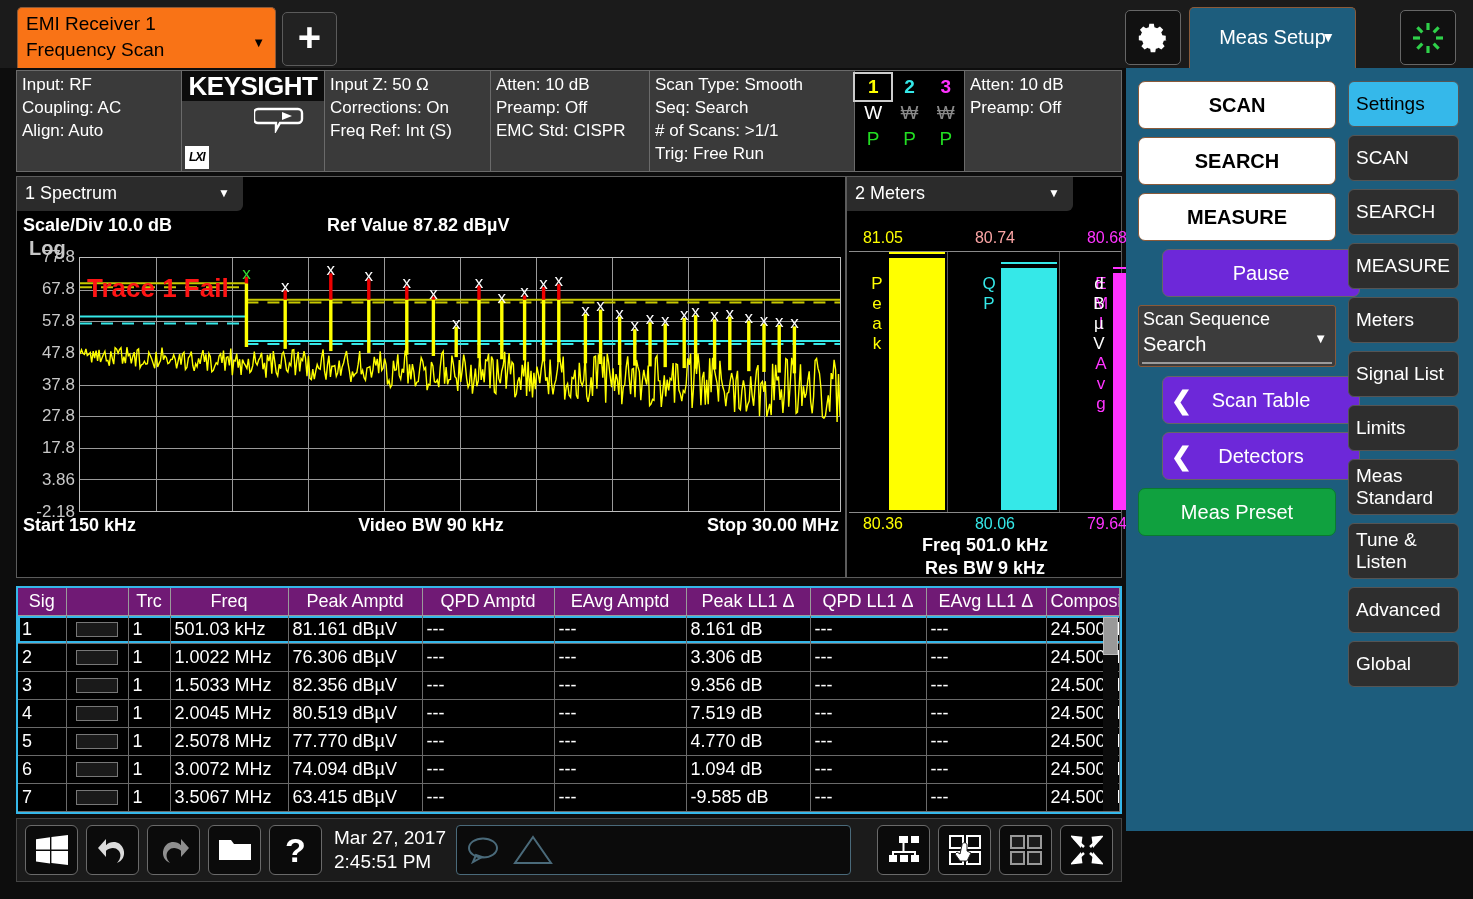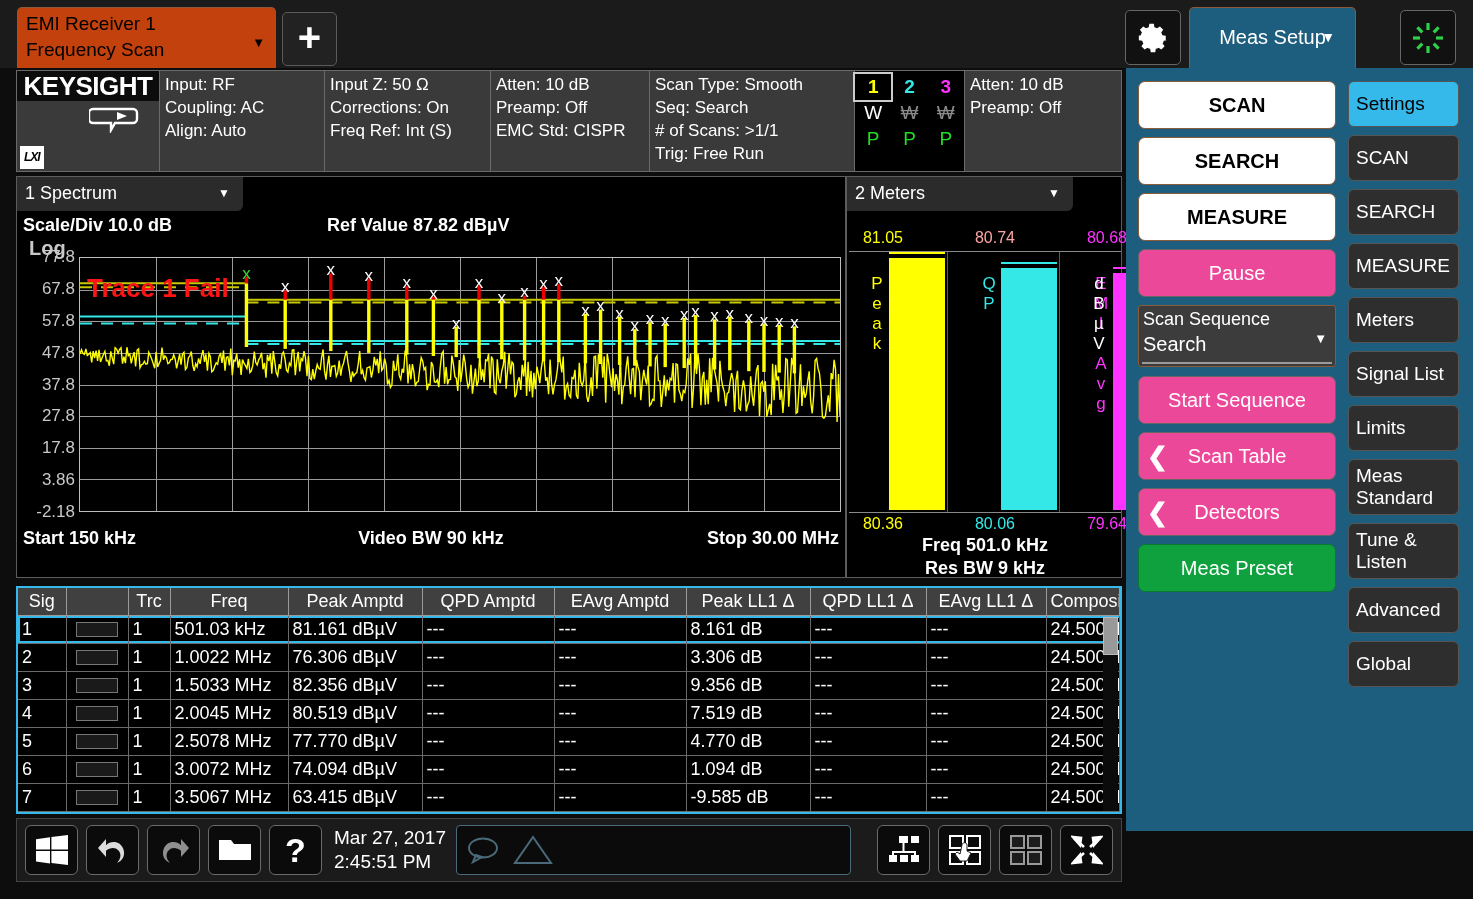--- a/index.html
+++ b/index.html
@@ -7,21 +7,21 @@
     width:1473px; height:899px; overflow:hidden;
     background:#000;
     font-family:"Liberation Sans", sans-serif;
   }
   #app { position:relative; width:1473px; height:899px; background:#0d0d0d; }
 
   
   #tabbar { position:absolute; left:0; top:0; width:1473px; height:68px; background:#1b1b1b; }
   #tab-main {
     position:absolute; left:17px; top:7px; width:259px; height:61px;
-    background:#c2410c; border:1px solid #8a5a3a; border-bottom:none;
+    background:#f97316; border:1px solid #8a5a3a; border-bottom:none;
     border-radius:5px 5px 0 0;
     color:#000; font-size:19px; line-height:26px; padding:3px 0 0 8px;
   }
   #tab-main .l2 { }
   #tab-main .carat { position:absolute; right:10px; top:22px; font-size:13px; }
   #tab-add {
     position:absolute; left:282px; top:12px; width:55px; height:54px;
     background:#222; border:1px solid #5b5b5b; border-radius:5px;
     color:#fff; font-size:40px; font-weight:bold; text-align:center; line-height:48px;
   }
@@ -76,21 +76,21 @@
   #logword { position:absolute; left:12px; top:60px; color:#c8c8c8; font-size:20px; font-weight:bold;}
   .ytick { position:absolute; left:0px; width:58px; text-align:right; color:#c8c8c8;
            font-size:17px; }
   #grid { position:absolute; left:62px; top:80px; width:762px; height:255px; background:#000;
           border:1px solid #bdbdbd; overflow:hidden; }
   .gl-v { position:absolute; top:0; bottom:0; width:1px; background:#9a9a9a; }
   .gl-h { position:absolute; left:0; right:0; height:1px; background:#9a9a9a; }
   #tracefail { position:absolute; left:70px; top:58px; color:#ff1414; font-size:26px;
                font-weight:bold; z-index:6;margin-top:38px; }
   #spec-foot { position:absolute; left:0; right:0; top:338px; color:#fff;
-               font-size:18px; font-weight:bold;margin-top:13px; }
+               font-size:18px; font-weight:bold; }
   #spec-foot .row { position:relative; height:26px; }
   .f-l { position:absolute; left:6px; }
   .f-c { position:absolute; left:0; right:0; text-align:center; }
   .f-r { position:absolute; right:6px; }
 
   
   #meters { position:absolute; left:846px; top:176px; width:276px; height:402px;
             background:#000; border:1px solid #5c5c5c; }
   #met-dd { position:absolute; left:0; top:0; width:226px; height:34px; background:#2b2b2b;
             border-radius:0 0 6px 0; color:#fff; font-size:18px; line-height:33px; padding-left:8px; }
@@ -106,21 +106,21 @@
   .met-cap { position:absolute; height:2px; width:56px; }
   #met-bots { position:absolute; left:0; top:338px; width:276px; height:20px; }
   .met-bot { position:absolute; font-size:16px; text-align:center; width:80px; }
   #met-foot { position:absolute; left:0; top:357px; width:276px; text-align:center;
               color:#fff; font-size:18px; font-weight:bold; line-height:23px; }
 
   
   #siglist { position:absolute; left:16px; top:586px; width:1106px; height:228px;
              background:#000; border:2px solid #35b8ea; }
   table.sl { width:100%; border-collapse:collapse; table-layout:fixed; }
-  table.sl th { background:#404040; color:#fff; font-size:18px; font-weight:normal;
+  table.sl th { background:#701a75; color:#fff; font-size:18px; font-weight:normal;
                 border-right:1px solid #9a9a9a; border-bottom:1px solid #9a9a9a;
                 height:27px; padding:0 4px; white-space:nowrap; overflow:hidden; }
   table.sl td { background:#000; color:#fff; font-size:18px; height:28px; padding:0 4px;
                 border-right:1px solid #6a6a6a; border-bottom:1px solid #6a6a6a;
                 white-space:nowrap; overflow:hidden; }
   tr.sel td { box-shadow: inset 0 2px 0 #35b8ea, inset 0 -2px 0 #35b8ea; }
   tr.sel td:first-child { box-shadow: inset 2px 2px 0 #35b8ea, inset 0 -2px 0 #35b8ea; }
   .c-trc { color:#ffff00; }
   .c-fail { color:#ff1a1a; }
   .swatch { display:block; width:42px; height:15px; background:#1a1a1a; border:1px solid #777;
@@ -129,21 +129,21 @@
   #sl-thumb { position:absolute; left:0; top:0; width:15px; height:38px; background:#999;
               border:1px solid #bbb; }
 
   
   #rpanel { position:absolute; left:1126px; top:68px; width:347px; height:763px; background:#1d5d7d; }
   #rbtns { position:absolute; left:12px; top:13px; width:200px; }
   .rbtn { width:198px; height:48px; border-radius:7px; color:#fff; font-size:20px;
           text-align:center; line-height:46px; margin-bottom:8px; position:relative;
           border:1px solid #666; }
   .rbtn.white { background:#fff; color:#000; border:1px solid #8a5a3a; font-weight:bold; }
-  .rbtn.dark { background:#ec4899; }
+  .rbtn.dark { background:#6d28d9;margin-left:24px; }
   .rbtn.green { background:#10a13f; border:1px solid #0a7a30; }
   .rbtn .chev { position:absolute; left:8px; top:0; font-size:25px; font-weight:bold; }
   #scanseq { width:198px; height:62px; background:#3c3c3c; border:1px solid #8a5a3a;
              border-radius:3px; color:#fff; margin-bottom:9px; padding:1px 4px; position:relative; }
   #scanseq .lbl { font-size:18px; line-height:24px; }
   #scanseq .val { font-size:20px; line-height:26px; }
   #scanseq .carat { position:absolute; right:8px; top:25px; font-size:13px; }
   #scanseq .ul { position:absolute; left:3px; right:3px; bottom:2px; height:2px; background:#9a9a9a; }
   #rtabs { position:absolute; left:222px; top:13px; width:113px; }
   .rtab { width:111px; min-height:46px; border-radius:6px; background:#2e2e2e; color:#fff;
@@ -201,35 +201,35 @@
           <line x1="18" y1="33" x2="18" y2="26"></line>
           <line x1="7.4" y1="28.6" x2="12.3" y2="23.7"></line>
           <line x1="3" y1="18" x2="10" y2="18"></line>
           <line x1="7.4" y1="7.4" x2="12.3" y2="12.3"></line>
         </g>
       </svg>
     </div>
   </div>
 
   <div id="hdr">
+    <div class="hcell" id="hc-1">
+      <div>Input: RF</div>
+      <div>Coupling: AC</div>
+      <div>Align: Auto</div>
+    </div>
+
     <div class="hcell" id="hc-logo">
       <div id="keysight-word">KEYSIGHT</div>
       <div style="text-align:right;padding:4px 16px 0 0;">
         <svg width="54" height="28" viewBox="0 0 54 28">
           <path d="M4 4h40a4 4 0 0 1 4 4v6a4 4 0 0 1-4 4H26l-4 7v-7H4a4 4 0 0 1-4-4V8a4 4 0 0 1 4-4z" fill="none" stroke="#fff" stroke-width="2.4"></path>
           <path d="M28 7l10 4-10 4z" fill="#fff"></path>
         </svg>
       </div>
       <div id="lxi">LXI</div>
-    </div>
-
-    <div class="hcell" id="hc-1">
-      <div>Input: RF</div>
-      <div>Coupling: AC</div>
-      <div>Align: Auto</div>
     </div>
 
     <div class="hcell" id="hc-2">
       <div>Input Z: 50 Ω</div>
       <div>Corrections: On</div>
       <div>Freq Ref: Int (S)</div>
     </div>
 
     <div class="hcell" id="hc-3">
       <div>Atten: 10 dB</div>
@@ -575,21 +575,20 @@
         <div class="rbtn white"><span>SCAN</span></div>
         <div class="rbtn white"><span>SEARCH</span></div>
         <div class="rbtn white"><span>MEASURE</span></div>
         <div class="rbtn dark"><span>Pause</span></div>
         <div id="scanseq">
           <div class="lbl">Scan Sequence</div>
           <div class="val">Search</div>
           <span class="carat">▼</span>
           <div class="ul"></div>
         </div>
-        <div class="rbtn dark"><span>Start Sequence</span></div>
         <div class="rbtn dark"><span class="chev">❮</span><span>Scan Table</span></div>
         <div class="rbtn dark"><span class="chev">❮</span><span>Detectors</span></div>
         <div class="rbtn green"><span>Meas Preset</span></div>
       </div>
     <div id="rtabs">
         <div class="rtab active">Settings</div>
         <div class="rtab">SCAN</div>
         <div class="rtab">SEARCH</div>
         <div class="rtab">MEASURE</div>
         <div class="rtab">Meters</div>

